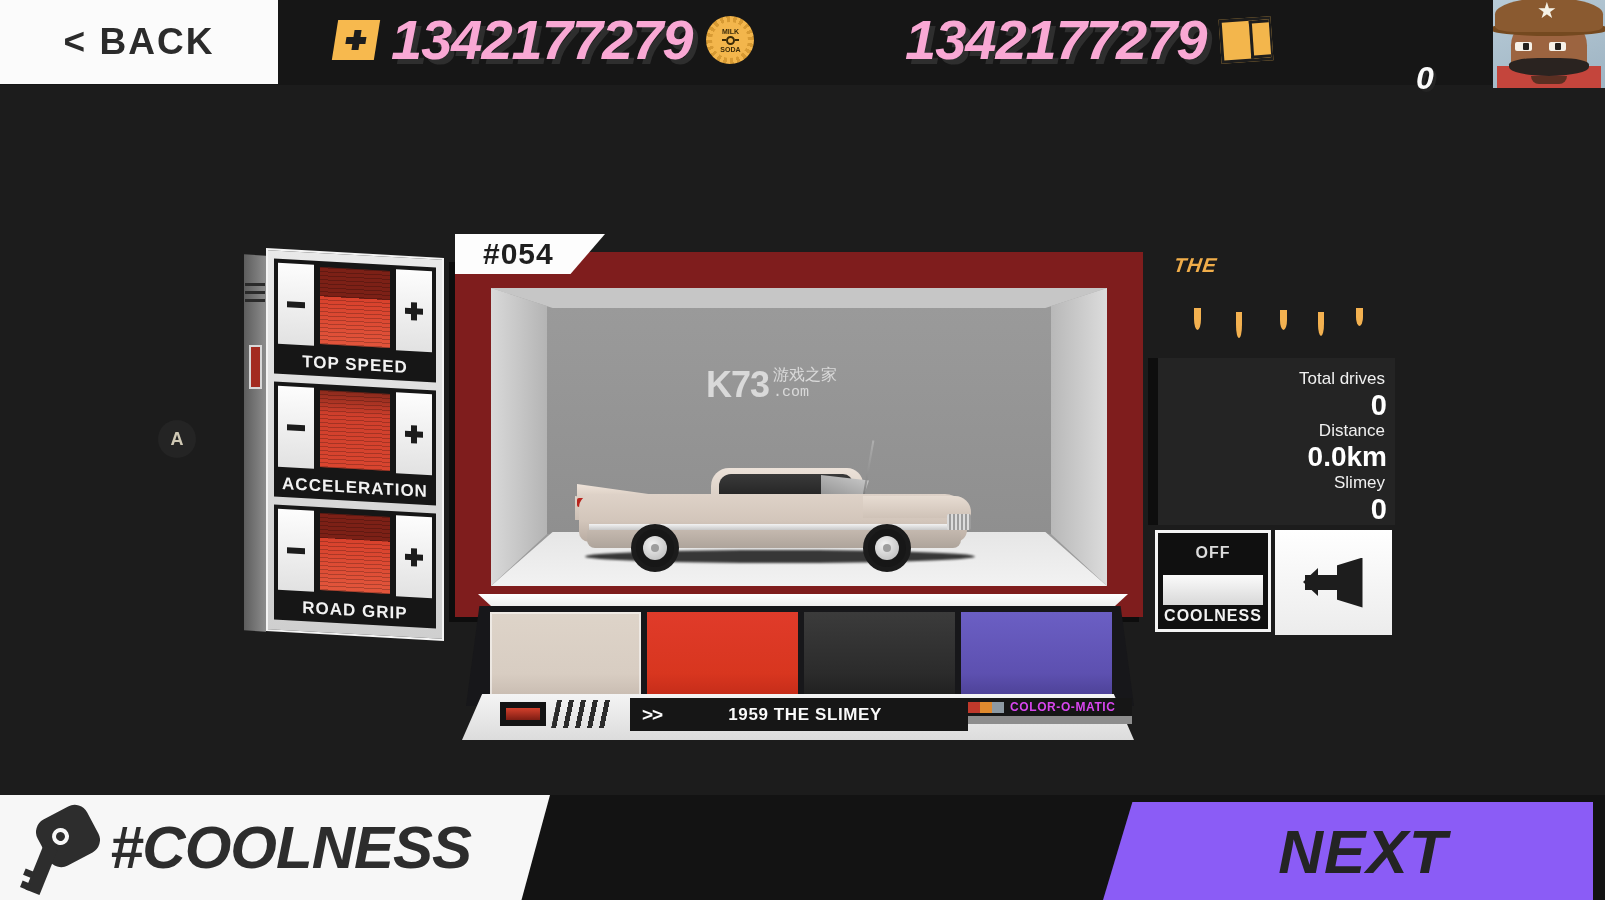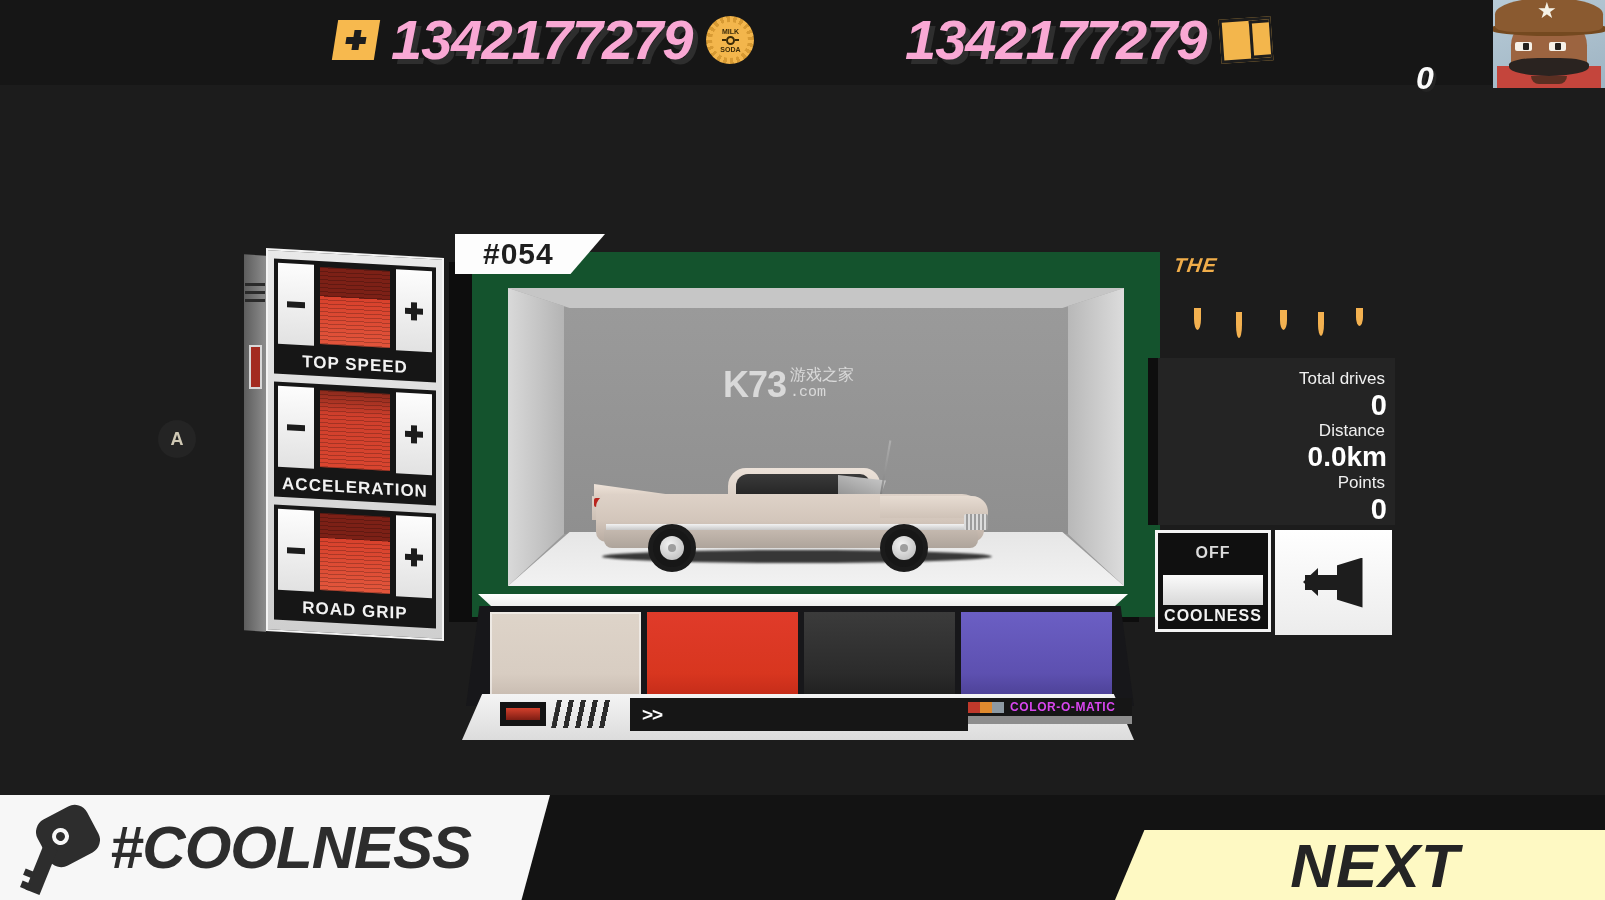--- a/index.html
+++ b/index.html
@@ -197,21 +197,21 @@
     position:absolute; left:158px; top:420px; width:38px; height:38px;
     border-radius:50%; background:#242424;
     display:flex; align-items:center; justify-content:center;
     font-size:18px; font-weight:bold; color:#cfc8b4;
     z-index:12;
   }
 
   
   .car-card{
     position:absolute; left:455px; top:252px; width:688px; height:365px;
-    background:#14532d; z-index:10;margin-left:17px;
+    background:#7f1d1d; z-index:10;
   }
   .card-shadow{
     position:absolute; left:449px; top:262px; width:690px; height:360px;
     background:#0d0d0d; z-index:9;
   }
   .num-tab{
     position:absolute; left:455px; top:234px; width:150px; height:40px;
     background:#fdfdfd; z-index:14;
     clip-path: polygon(0 0, 100% 0, 77% 100%, 0 100%);
     display:flex; align-items:center;
@@ -509,37 +509,40 @@
     position:absolute; left:16px; top:40px; width:15px; height:48px;
     background:#2d2d2d; transform:rotate(22deg);
   }
   .key-t1{ position:absolute; left:6px; top:64px; width:10px; height:7px; background:#2d2d2d; transform:rotate(22deg);}
   .key-t2{ position:absolute; left:3px; top:76px; width:9px; height:7px; background:#2d2d2d; transform:rotate(22deg);}
   .collect-text{
     font-size:60px; font-weight:bold; font-style:italic; color:#2d2d2d;
     letter-spacing:-1px; margin-left:14px;
   }
   .next-btn{
-    position:absolute; right:0; bottom:0; width:490px; height:70px;
-    background:#fef9c3;
+    position:absolute; right:12px; bottom:0; width:490px; height:98px;
+    background:#8b5cf6;
     clip-path: polygon(6% 0, 100% 0, 100% 100%, 0 100%);
     display:flex; align-items:center; justify-content:center; cursor:pointer;
   }
   .next-text{
     font-size:62px; font-weight:bold; font-style:italic; color:#242424;
     letter-spacing:1px; margin-left:30px;
   }
 </style>
 </head>
 <body>
 
 <div class="stage">
 
   <div class="header">
 
+    <div class="back-btn">
+      <span>&lt; BACK</span>
+    </div>
 
     <div class="cur-group cur-g1">
       <div class="plus-tile">
         <span class="pl"></span>
       </div>
       <div class="cur-val">1342177279</div>
       <div class="cap">
         <div class="ring"></div>
         <div class="inner">
           <div class="t">MILK</div>
@@ -712,20 +715,21 @@
     </div>
 
     <div class="deck-bottom"></div>
     <div class="deck-led">
         <i></i>
       </div>
     <div class="deck-vents"></div>
 
     <div class="name-bar">
       <div class="name-arrow">&gt;&gt;</div>
+      <div class="name-text">1959 THE SLIMEY</div>
     </div>
 
     <div class="com-badge">
       <span class="com-stripe">
         <i style="background:#c0392b"></i>
           <i style="background:#e08a2e"></i>
           <i style="background:#8e9aa3"></i>
       </span>
       <span class="com-label">COLOR-O-MATIC</span>
     </div>
@@ -740,21 +744,21 @@
     <div class="drip" style="left:158px;top:60px;width:6px;height:24px;"></div>
     <div class="drip" style="left:196px;top:56px;width:7px;height:18px;"></div>
   </div>
 
   <div class="panel-left-dark"></div>
   <div class="stats-panel">
     <div class="stat-name">Total drives</div>
     <div class="stat-val">0</div>
     <div class="stat-name">Distance</div>
     <div class="stat-val small">0.0km</div>
-    <div class="stat-name">Points</div>
+    <div class="stat-name">Slimey</div>
     <div class="stat-val">0</div>
   </div>
 
   <div class="coolness">
     <div class="cool-off">OFF</div>
     <div class="cool-slider"></div>
     <div class="cool-label">COOLNESS</div>
   </div>
 
   <div class="exit-btn">

